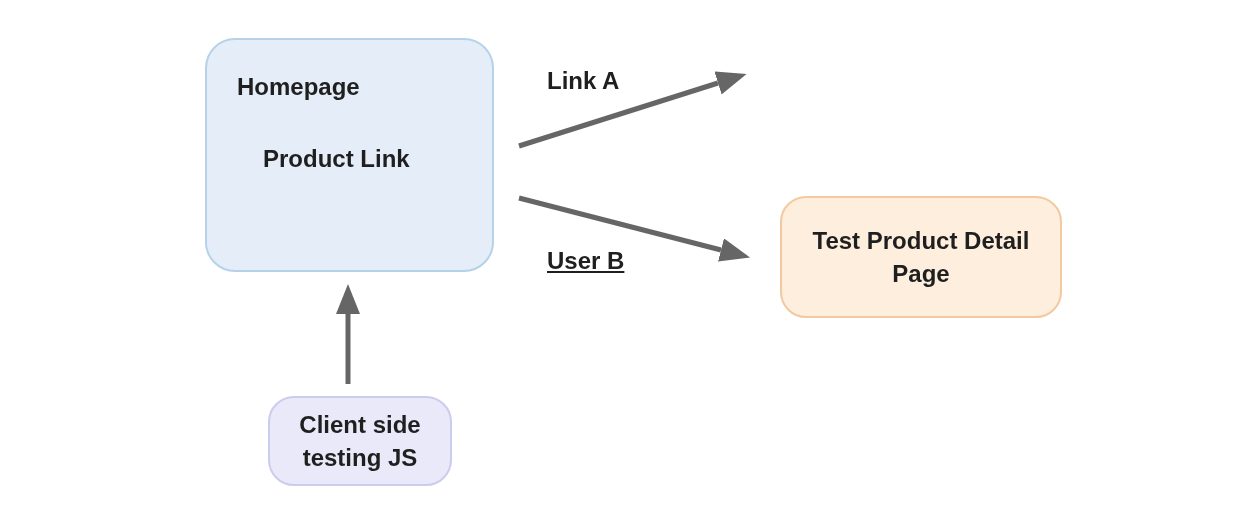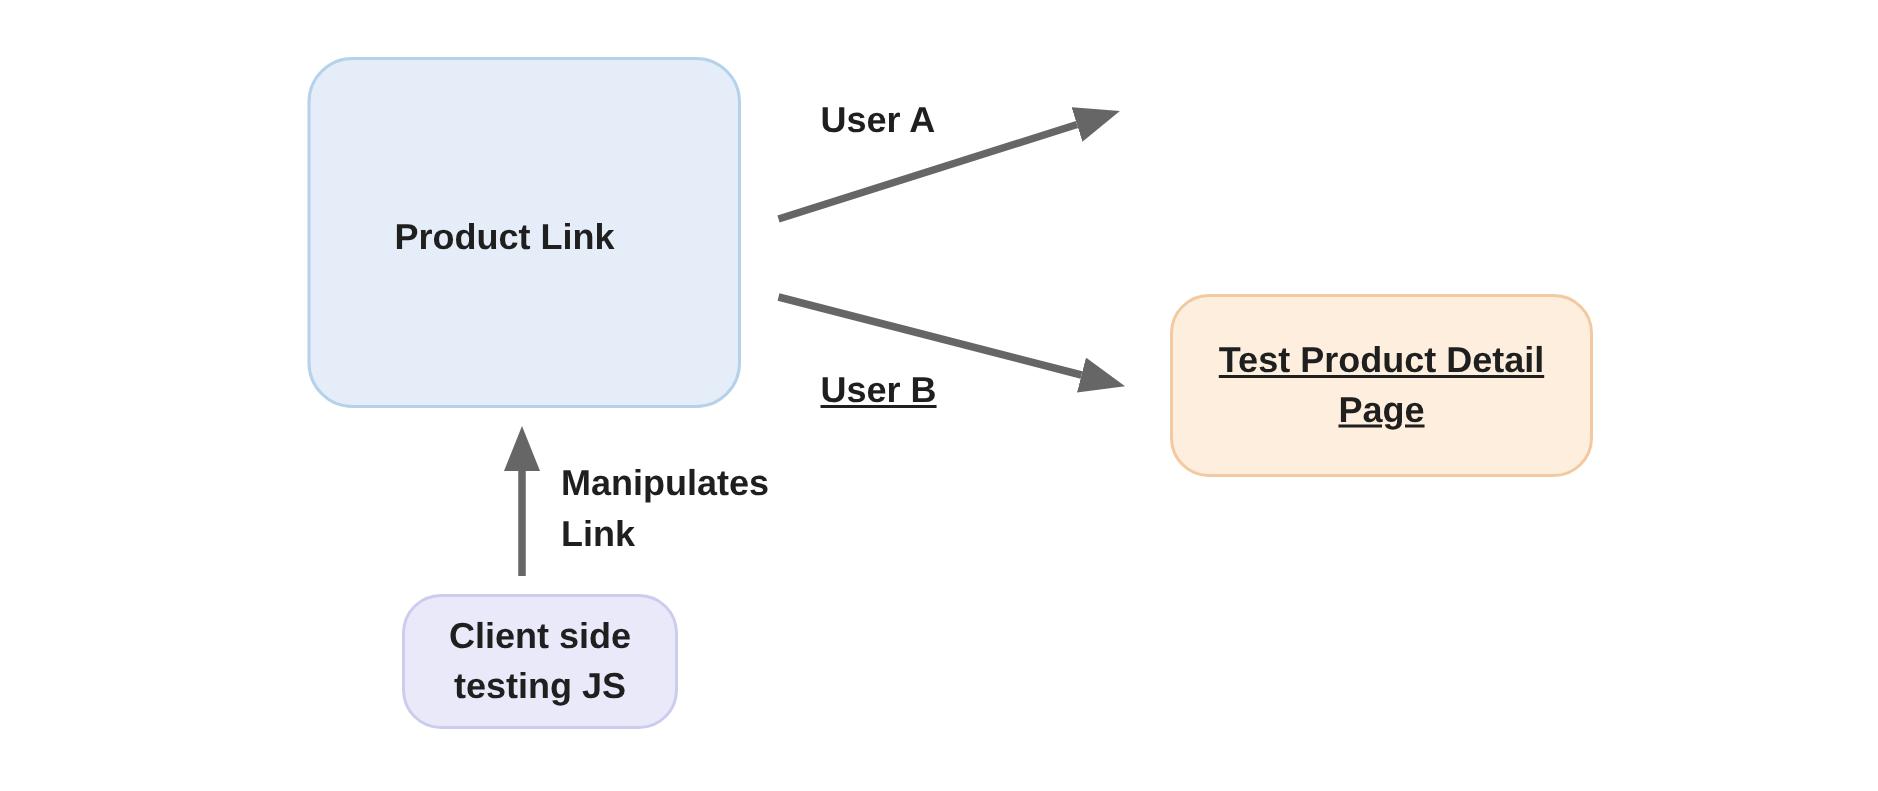--- a/index.html
+++ b/index.html
@@ -106,29 +106,29 @@
       <marker id="arrowhead" viewBox="0 0 10 8" refX="0" refY="4" markerUnits="userSpaceOnUse" markerWidth="30" markerHeight="24" orient="auto">
         <path d="M0,0 L10,4 L0,8 Z" fill="currentColor"></path>
       </marker>
     </defs>
     <line x1="519" y1="146" x2="718" y2="83" stroke="currentColor" stroke-width="5" marker-end="url(#arrowhead)"></line>
     <line x1="519" y1="198" x2="721" y2="250" stroke="currentColor" stroke-width="5" marker-end="url(#arrowhead)"></line>
     <line x1="348" y1="384" x2="348" y2="314" stroke="currentColor" stroke-width="5" marker-end="url(#arrowhead)"></line>
   </svg>
 
   <div class="node node-homepage" style="background-color: rgb(228, 237, 248); border-color: rgb(181, 210, 234);">
+    <div class="node-title">Homepage</div>
     <div class="node-subtitle">Product Link</div>
   </div>
 
 
-  <div class="node node-centered node-test" style="background-color: rgb(253, 238, 222); border-color: rgb(242, 201, 160); text-decoration: underline;">
+  <div class="node node-centered node-test" style="background-color: rgb(253, 238, 222); border-color: rgb(242, 201, 160);">
     <div>Test Product Detail Page</div>
   </div>
 
   <div class="node node-centered node-client" style="background-color: rgb(233, 233, 249); border-color: rgb(204, 204, 238);">
     <div>Client side testing JS</div>
   </div>
 
-  <div class="edge-label edge-label-user-a">User A</div>
+  <div class="edge-label edge-label-user-a">Link A</div>
   <div class="edge-label edge-label-user-b">User B</div>
-  <div class="edge-label edge-label-manipulates">Manipulates Link</div>
 
 </div>
 
 </body></html>

